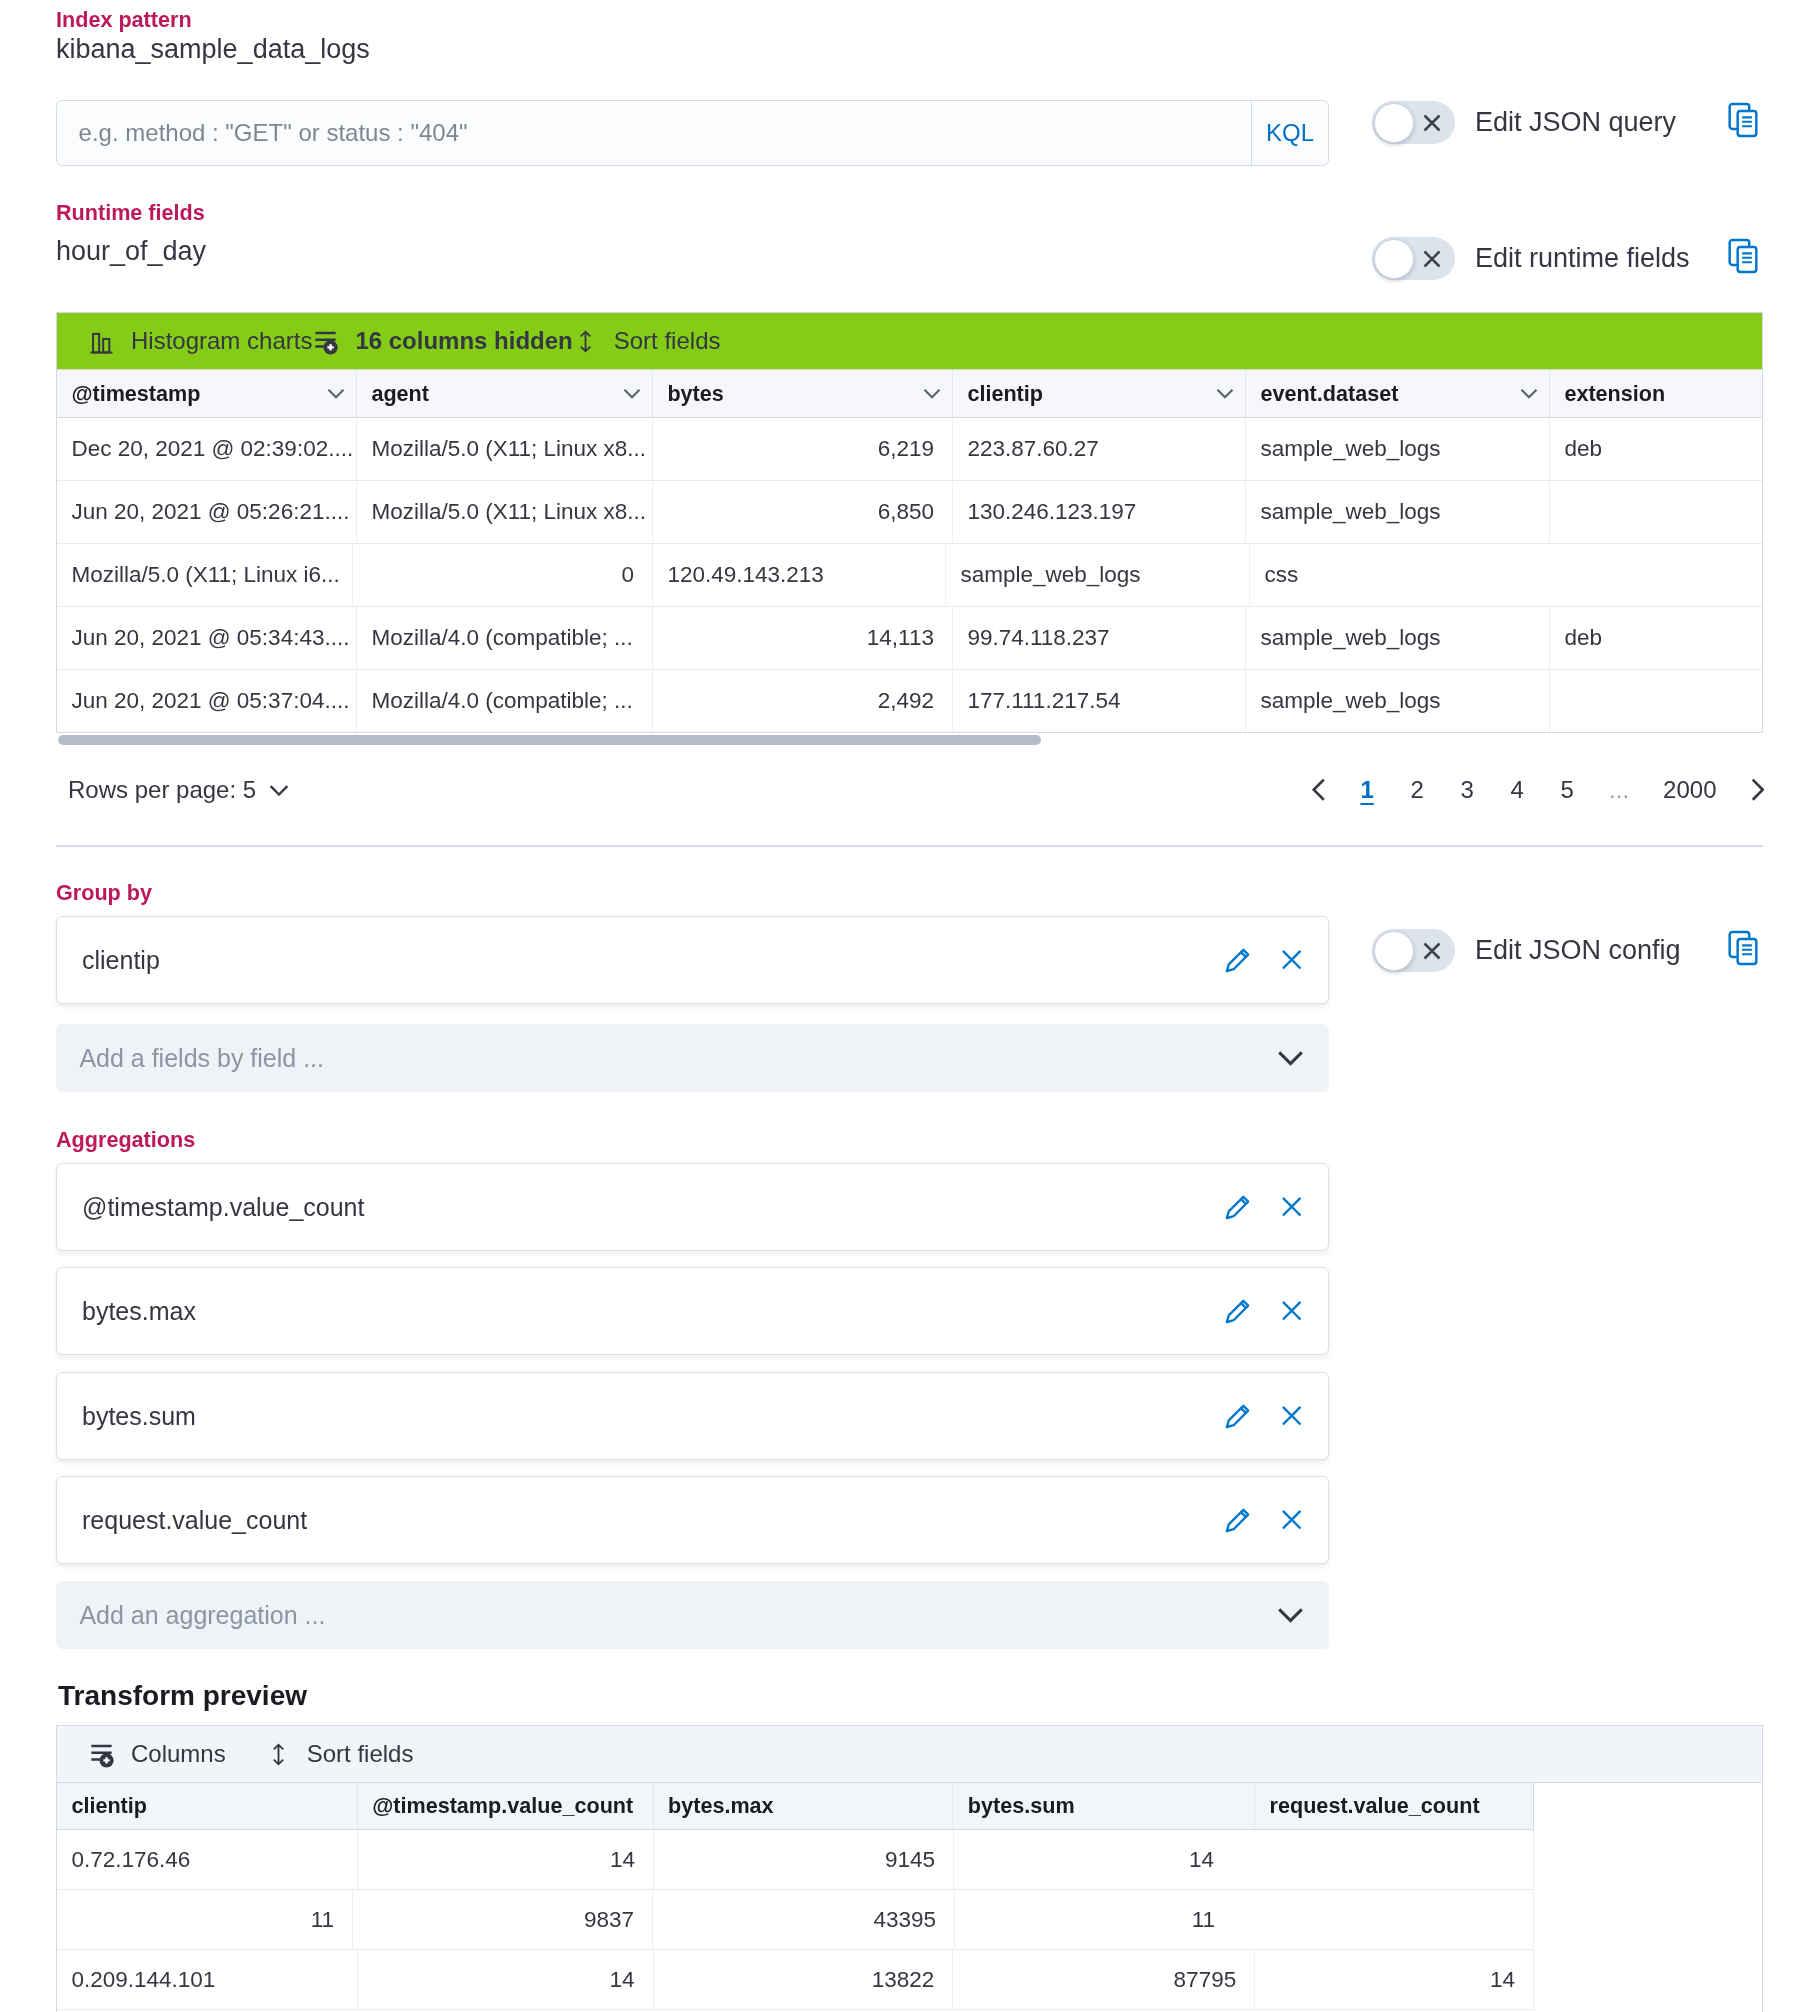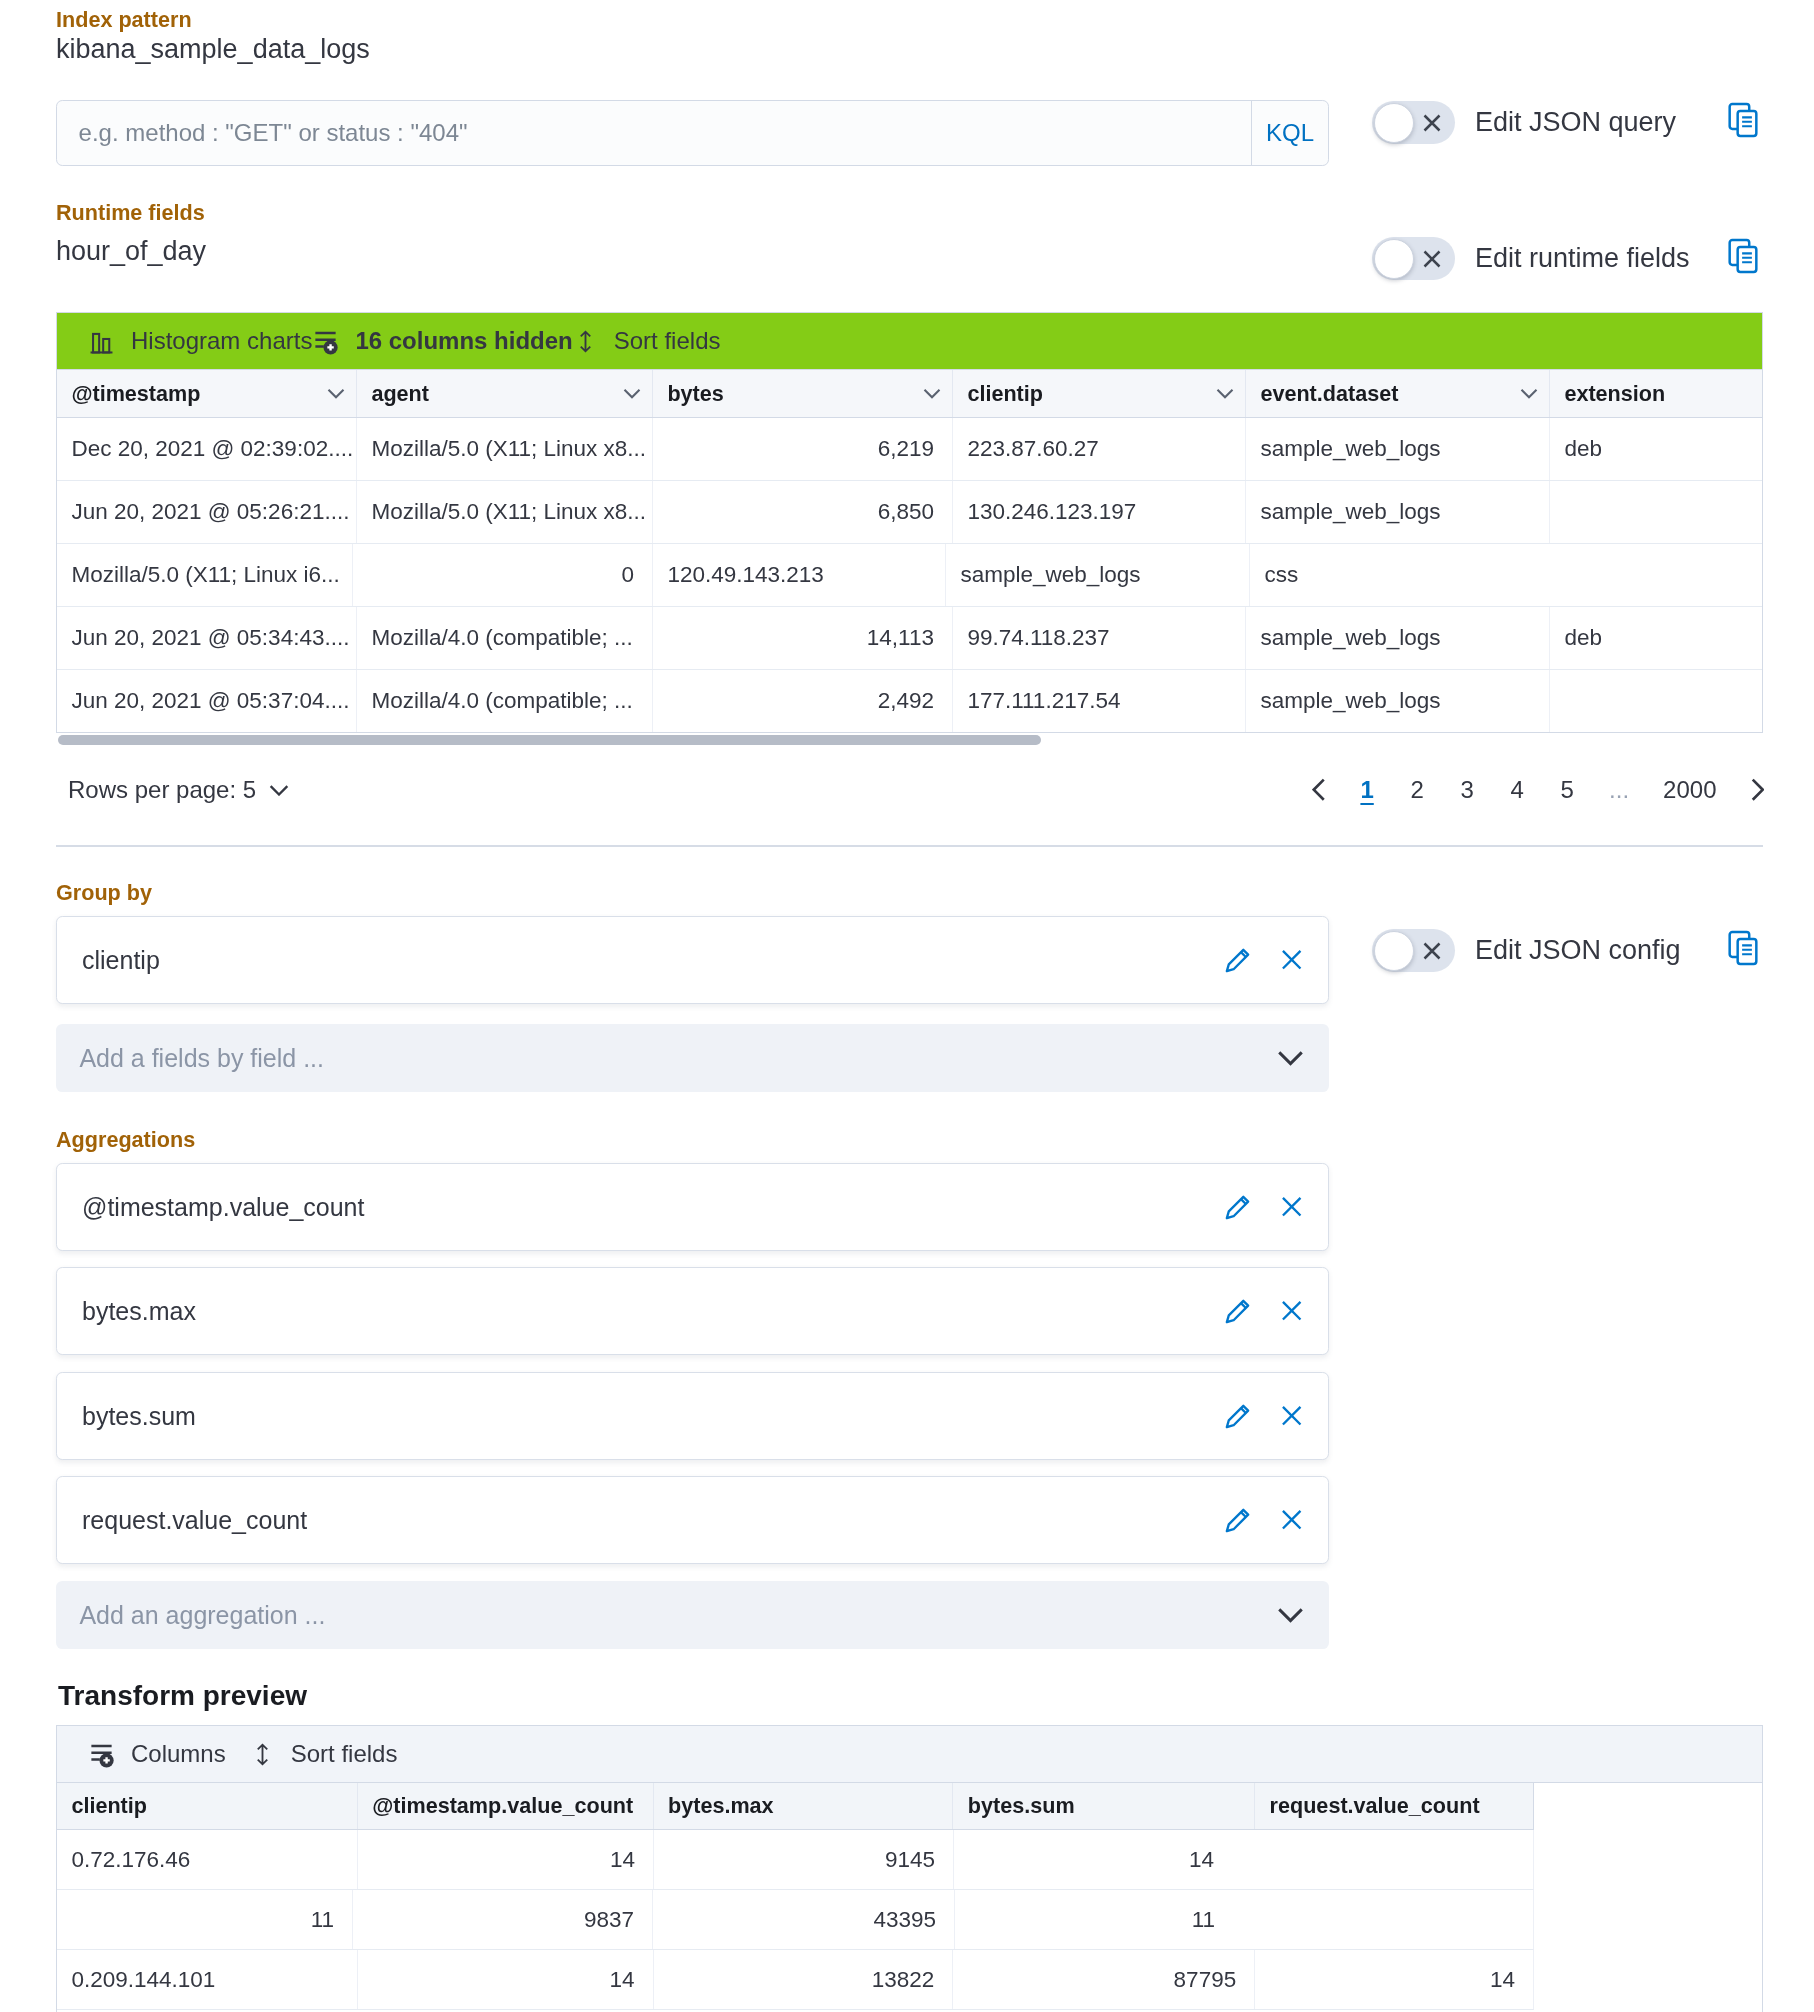--- a/index.html
+++ b/index.html
@@ -1,21 +1,21 @@
 <!DOCTYPE html>
 <html style="font-size:14.4px"><head>
 <meta charset="utf-8">
 <style>
   html,body{margin:0;padding:0;background:#fff;}
   .page{position:relative;width:1815px;height:2013px;overflow:hidden;background:#fff;
         font-family:"Liberation Sans","DejaVu Sans",sans-serif;color:#343741;}
   .abs{position:absolute;}
   button{background:none;border:none;padding:0;margin:0;font:inherit;color:inherit;cursor:pointer;}
 
-  .field-label{font-size:21.6px;font-weight:700;color:#a16207;}
+  .field-label{font-size:21.6px;font-weight:700;color:#be185d;}
   .field-value{font-size:27px;color:#343741;}
 
   
   .query-bar{width:1273px;height:66px;background:#fbfcfd;border:0.9px solid #d3dae6;border-radius:6.3px;
              display:flex;align-items:stretch;overflow:hidden;box-sizing:border-box;}
   .query-input{flex:1;border:none;outline:none;background:transparent;padding:0 21.6px;
                font-size:24px;color:#343741;font-family:inherit;}
   .query-input::placeholder{color:#7d8794;}
   .kql-badge{width:77px;border-left:0.9px solid #d3dae6;display:flex;align-items:center;justify-content:center;
              font-size:24px;color:#0071c2;}
@@ -27,21 +27,21 @@
                background:#fff;border:0.9px solid #ccd3df;box-sizing:border-box;
                box-shadow:0 1.8px 4.5px rgba(50,60,80,0.25);}
   .switch-x{position:absolute;right:12.6px;top:11.7px;}
   .toggle-label{font-size:27px;color:#343741;white-space:nowrap;}
   .copy-btn{width:36px;height:41px;display:flex;align-items:center;justify-content:center;}
 
   
   .datagrid{border:0.9px solid #d3dae6;background:#fff;box-sizing:border-box;}
   .grid-toolbar{height:56px;background:#84cc16;border-bottom:0.9px solid #d3dae6;
                 display:flex;align-items:center;padding-left:31px;}
-  .preview-grid .grid-toolbar{background:#f1f4f9;gap:24px;}
+  .preview-grid .grid-toolbar{background:#f1f4f9;gap:40px;}
   .toolbar-btn{display:flex;align-items:center;gap:16px;font-size:24px;color:#343741;white-space:nowrap;}
   .toolbar-btn.bold{font-weight:700;}
 
   .grid-header{display:flex;height:47px;background:#f5f7fa;border-bottom:0.9px solid #d3dae6;}
   .gh{display:flex;align-items:center;padding:0 10.8px 0 14.4px;font-size:21.6px;font-weight:700;color:#1a1c21;
       border-right:0.9px solid #e3e8f1;box-sizing:border-box;white-space:nowrap;overflow:hidden;}
   .gh .gh-text{flex:1;overflow:hidden;}
   .grid-row{display:flex;height:62px;border-bottom:0.9px solid #e6ebf2;}
   .grid-row:last-child{border-bottom:none;}
   .gc{display:flex;align-items:center;padding:0 14.4px;font-size:22.5px;color:#343741;

